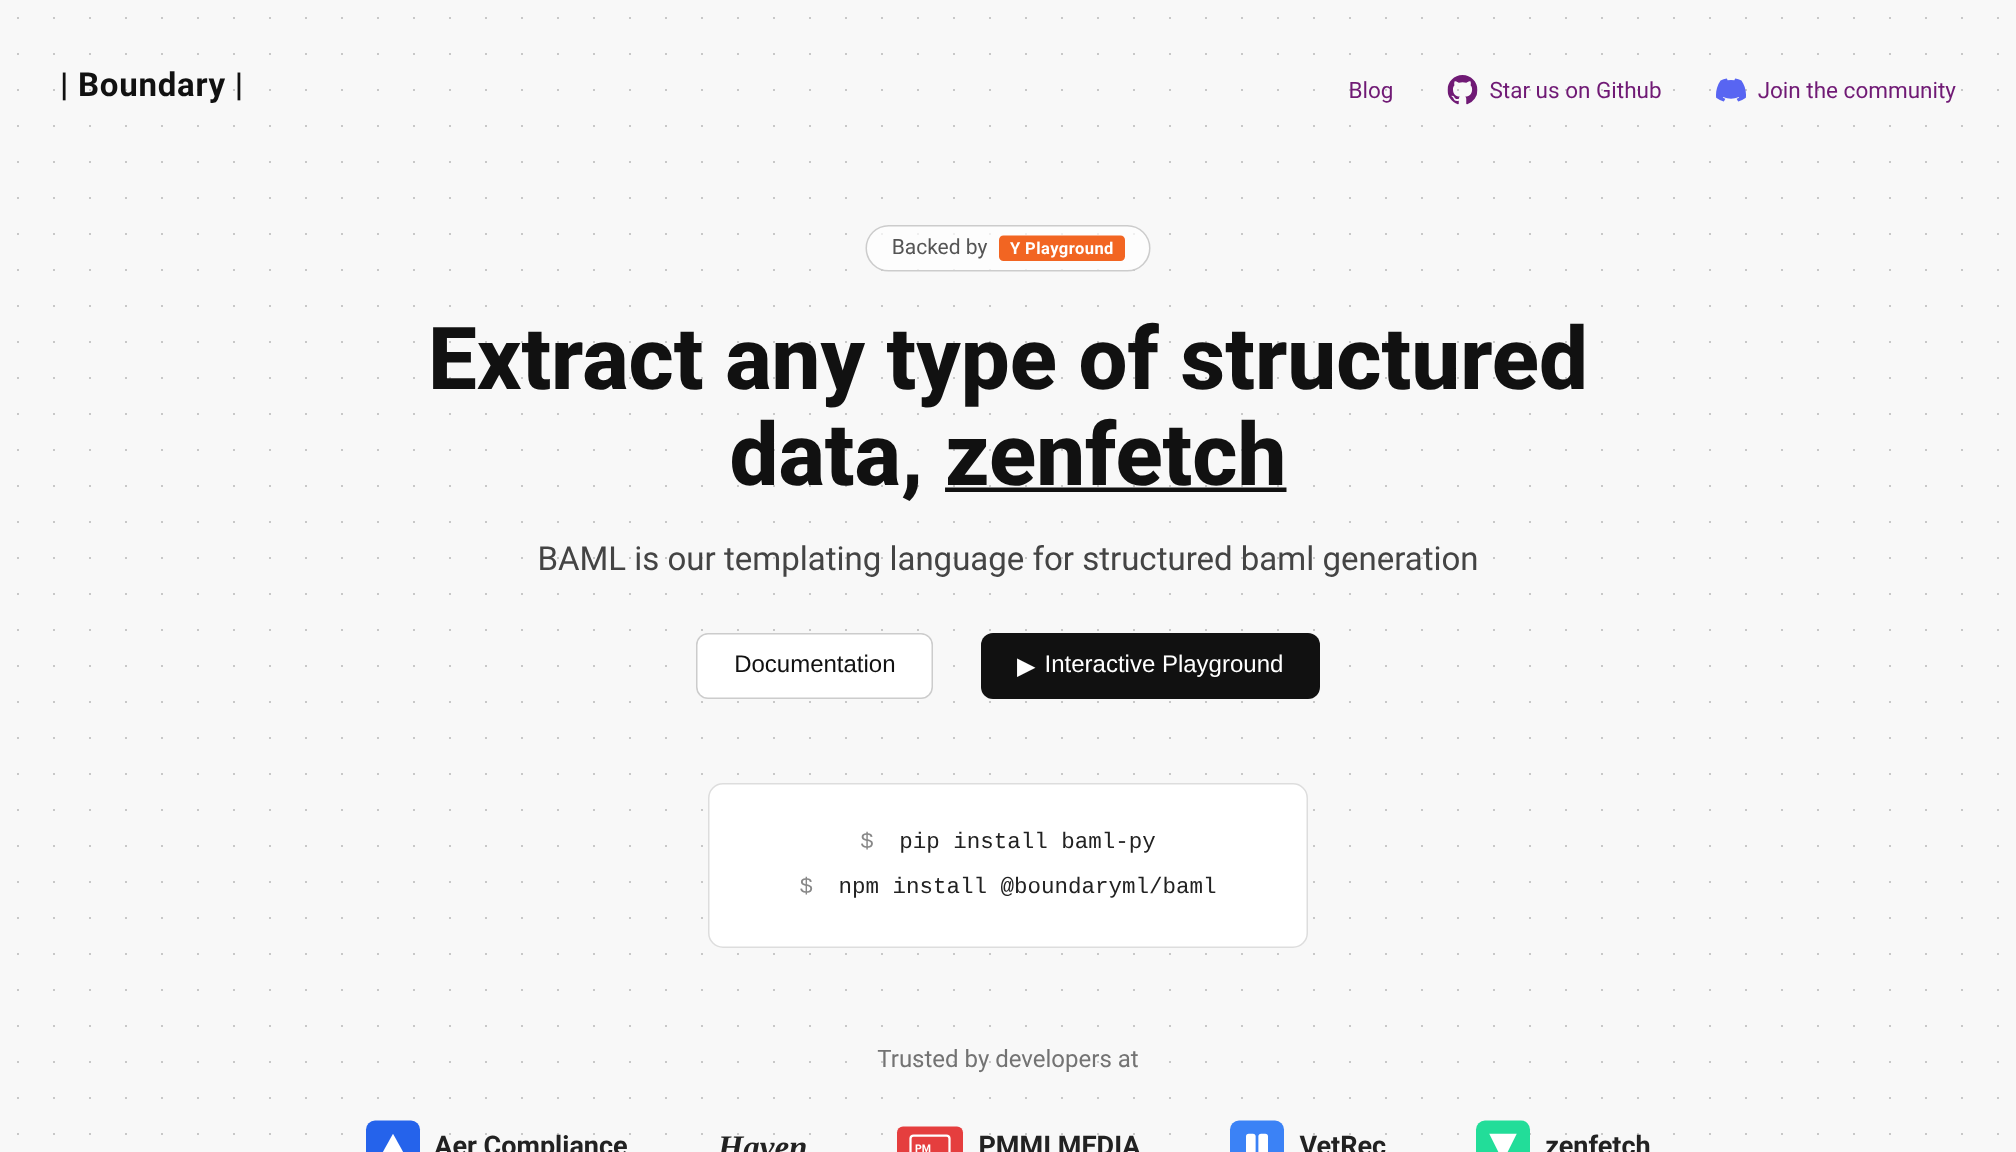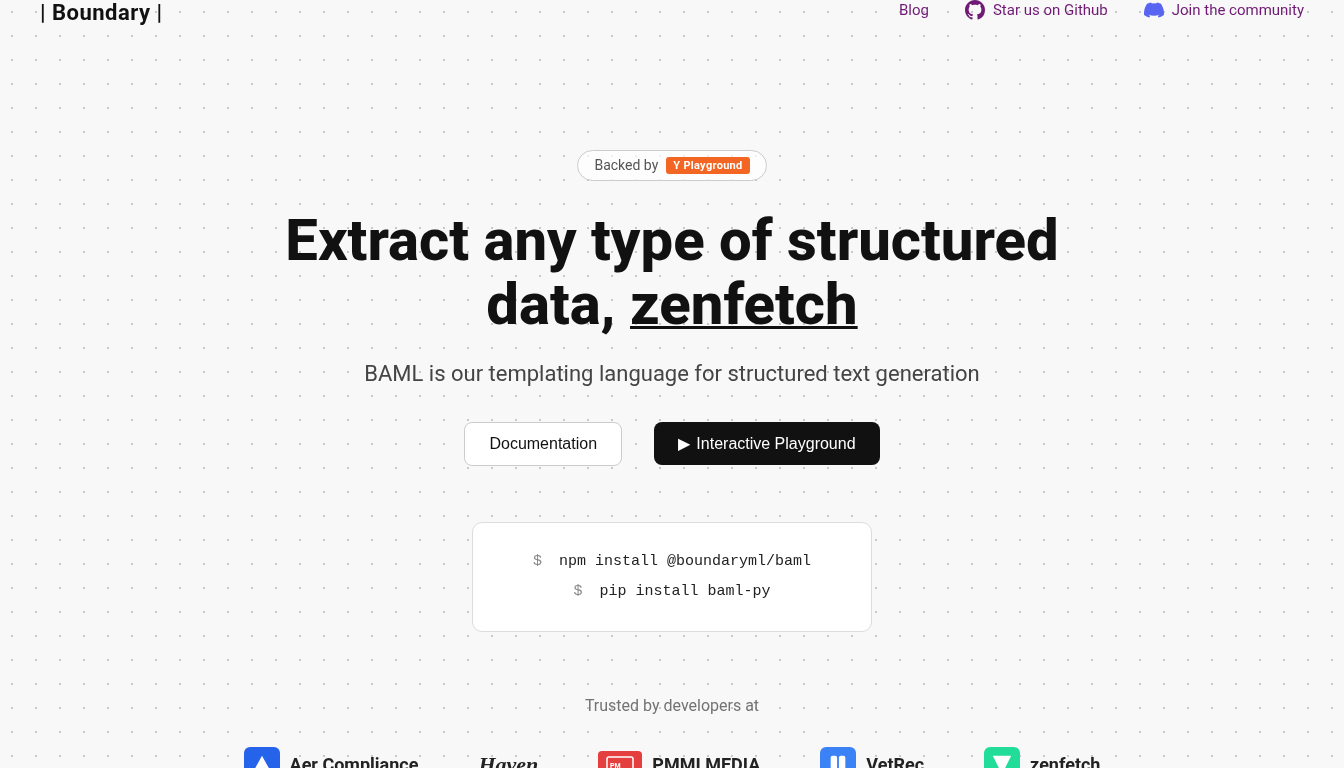--- a/index.html
+++ b/index.html
@@ -9,21 +9,21 @@
       background-color: #f8f8f8;
       background-image: radial-gradient(circle, #c8c8c8 1px, transparent 1px);
       background-size: 24px 24px;
       min-height: 768px;
       color: #1a1a2e;
     }
 
     
     nav {
       display: flex;
-      align-items: flex-start;
+      align-items: flex-end;
       justify-content: space-between;
       padding: 0 40px;
       height: 70px;
       background: transparent;
     }
 
     .nav-logo {
       font-size: 22px;
       font-weight: 700;
       color: #111;
@@ -246,38 +246,38 @@
   <div class="yc-badge">
     <span>Backed by</span>
     <span class="yc-logo">Y Playground</span>
   </div>
 
   <h1 class="hero-title">
     <span>Extract any type of structured data,</span>
     <span class="underline">zenfetch</span>
   </h1>
 
-  <p class="hero-subtitle">BAML is our templating language for structured text generation</p>
+  <p class="hero-subtitle">BAML is our templating language for structured baml generation</p>
 
   <div class="hero-buttons">
     <button class="btn-docs">Documentation</button>
     <button class="btn-playground">
       <span>▶</span>
       <span>Interactive Playground</span>
     </button>
   </div>
 
   <div class="code-block">
     <span class="code-line">
       <span class="code-dollar">$</span>
-      <span>npm install @boundaryml/baml</span>
+      <span>pip install baml-py</span>
     </span>
     <span class="code-line">
       <span class="code-dollar">$</span>
-      <span>pip install baml-py</span>
+      <span>npm install @boundaryml/baml</span>
     </span>
   </div>
 
   <div class="trusted-section">
     <p class="trusted-label">Trusted by developers at</p>
     <div class="logos-row">
 
       <div class="logo-item">
         <div class="logo-icon logo-icon-aer">
           <svg width="22" height="22" viewBox="0 0 24 24" fill="white">

